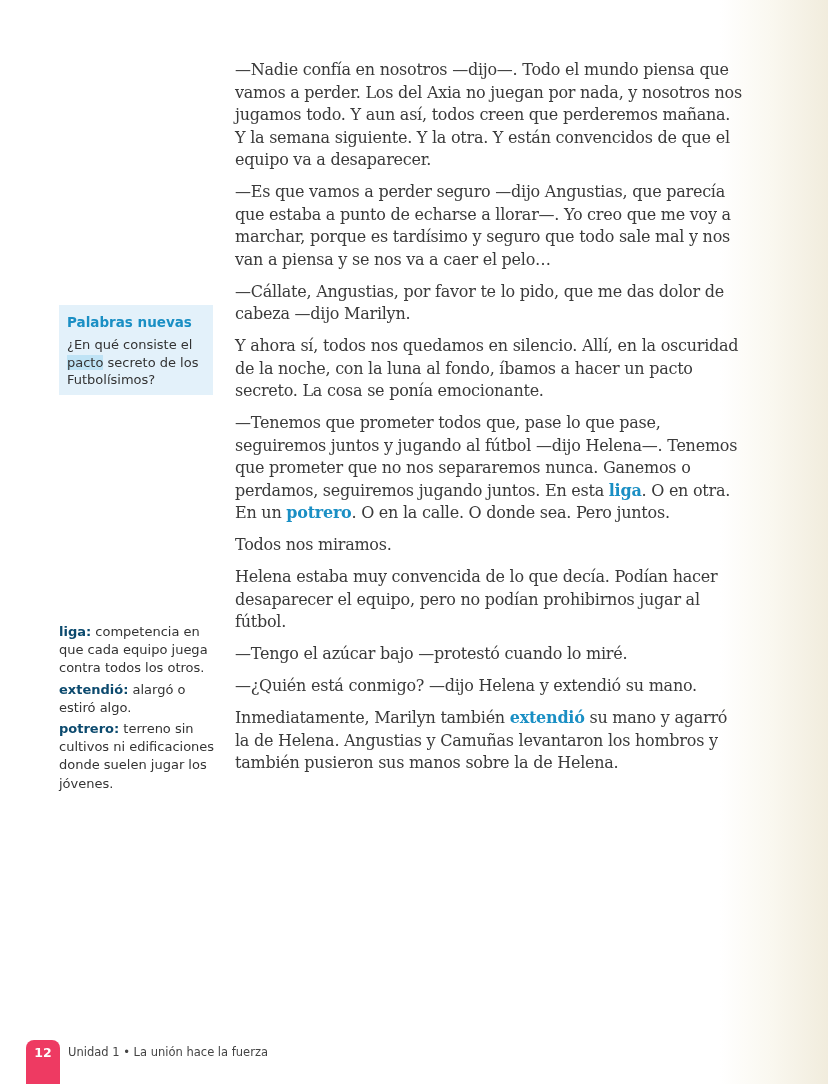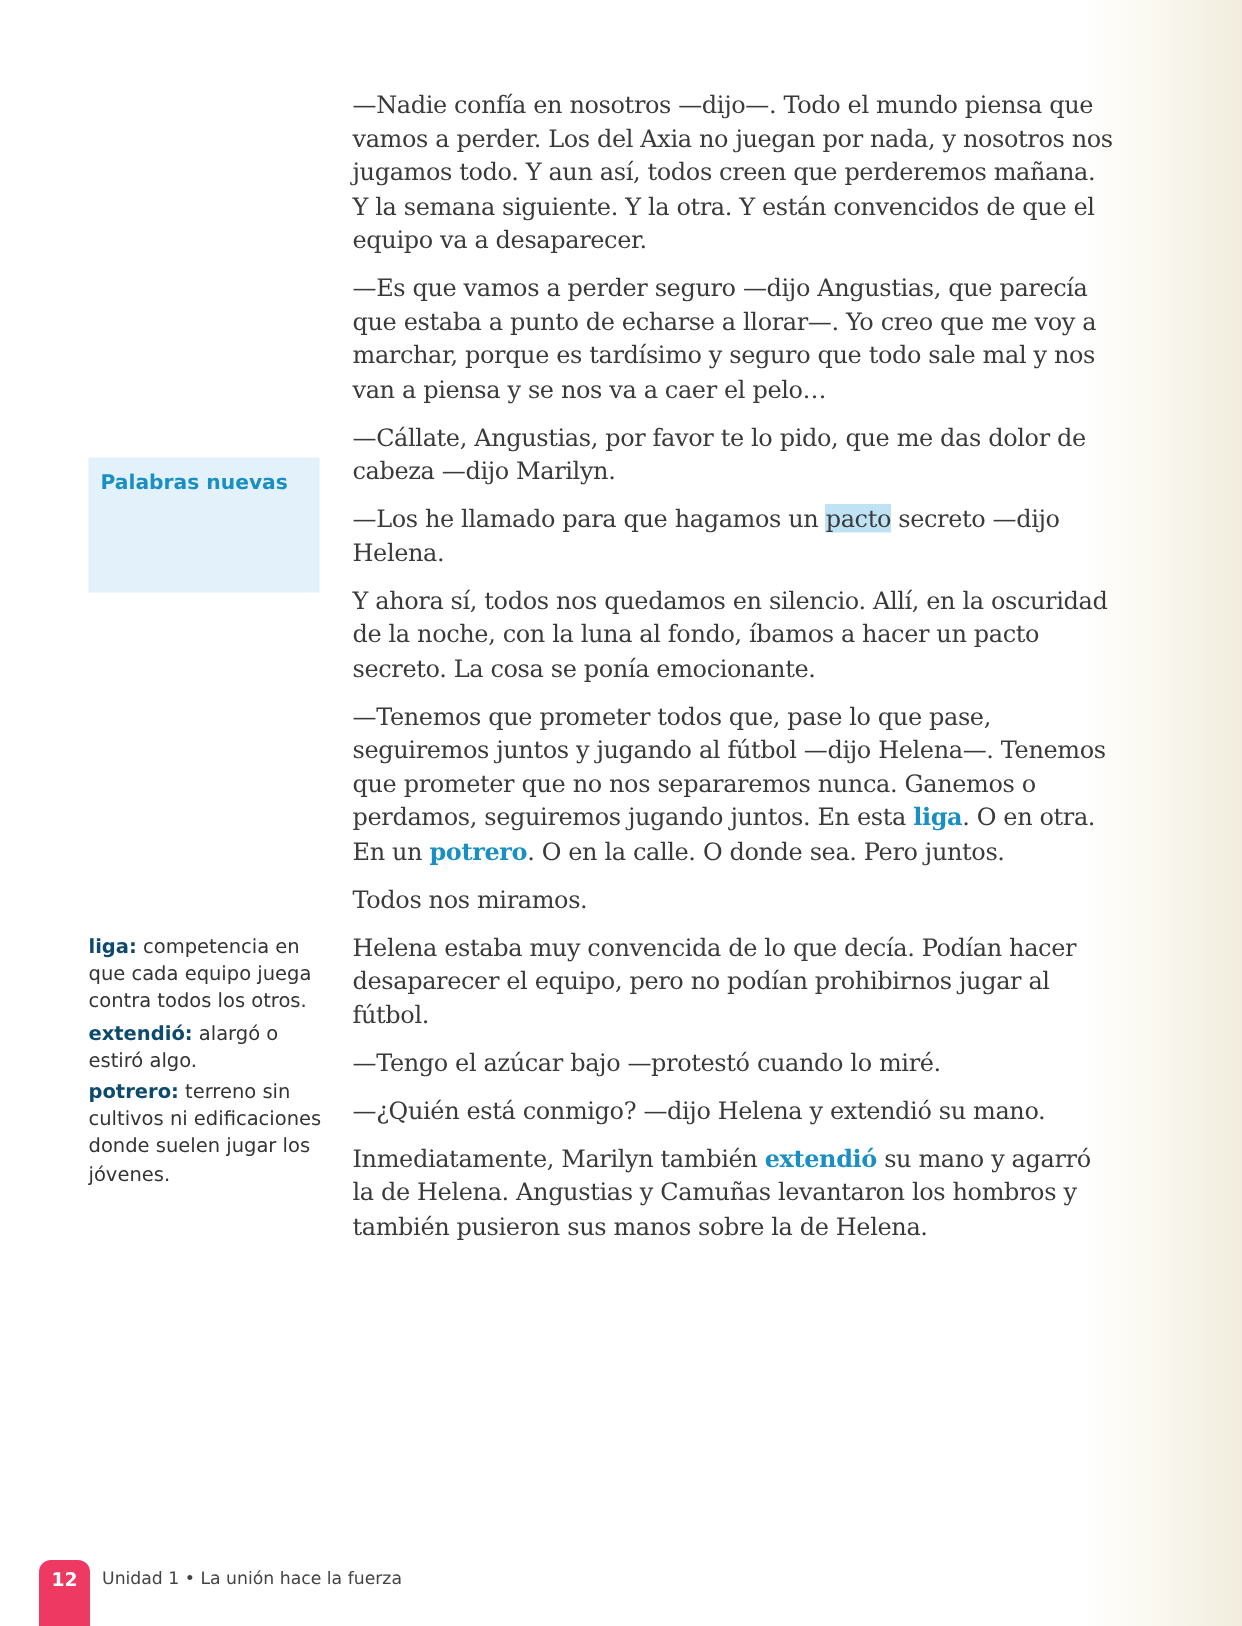--- a/index.html
+++ b/index.html
@@ -44,32 +44,32 @@
     font-size: 11.5px; color: #444;
   }
 </style>
 </head>
 <body>
 
 <div class="main-text">
   <p>—Nadie confía en nosotros —dijo—. Todo el mundo piensa que vamos a perder. Los del Axia no juegan por nada, y nosotros nos jugamos todo. Y aun así, todos creen que perderemos mañana. Y la semana siguiente. Y la otra. Y están convencidos de que el equipo va a desaparecer.</p>
   <p>—Es que vamos a perder seguro —dijo Angustias, que parecía que estaba a punto de echarse a llorar—. Yo creo que me voy a marchar, porque es tardísimo y seguro que todo sale mal y nos van a piensa y se nos va a caer el pelo…</p>
   <p>—Cállate, Angustias, por favor te lo pido, que me das dolor de cabeza —dijo Marilyn.</p>
-  <p><span>—Los he llamado para que hagamos un </span><span class="hl">pacto</span><span> secreto —dijo Helena.</span></p>
   <p>Y ahora sí, todos nos quedamos en silencio. Allí, en la oscuridad de la noche, con la luna al fondo, íbamos a hacer un pacto secreto. La cosa se ponía emocionante.</p>
   <p><span>—Tenemos que prometer todos que, pase lo que pase, seguiremos juntos y jugando al fútbol —dijo Helena—. Tenemos que prometer que no nos separaremos nunca. Ganemos o perdamos, seguiremos jugando juntos. En esta </span><span class="gloss-word">liga</span><span>. O en otra. En un </span><span class="gloss-word">potrero</span><span>. O en la calle. O donde sea. Pero juntos.</span></p>
   <p>Todos nos miramos.</p>
   <p>Helena estaba muy convencida de lo que decía. Podían hacer desaparecer el equipo, pero no podían prohibirnos jugar al fútbol.</p>
   <p>—Tengo el azúcar bajo —protestó cuando lo miré.</p>
   <p>—¿Quién está conmigo? —dijo Helena y extendió su mano.</p>
   <p><span>Inmediatamente, Marilyn también </span><span class="gloss-word">extendió</span><span> su mano y agarró la de Helena. Angustias y Camuñas levantaron los hombros y también pusieron sus manos sobre la de Helena.</span></p>
 </div>
 
 <div class="side-box">
   <div class="title">Palabras nuevas</div>
+  <div class="question"><span>¿En qué consiste el </span><span class="hl">pacto</span><span> secreto de los Futbolísimos?</span></div>
 </div>
 
 <div class="glossary">
   <div class="entry"><span class="term">liga:</span><span> competencia en que cada equipo juega contra todos los otros.</span></div>
   <div class="entry"><span class="term">extendió:</span><span> alargó o estiró algo.</span></div>
   <div class="entry"><span class="term">potrero:</span><span> terreno sin cultivos ni edificaciones donde suelen jugar los jóvenes.</span></div>
 </div>
 
 <div class="page-tab">12</div>
 <div class="footer-text">Unidad 1 • La unión hace la fuerza</div>

